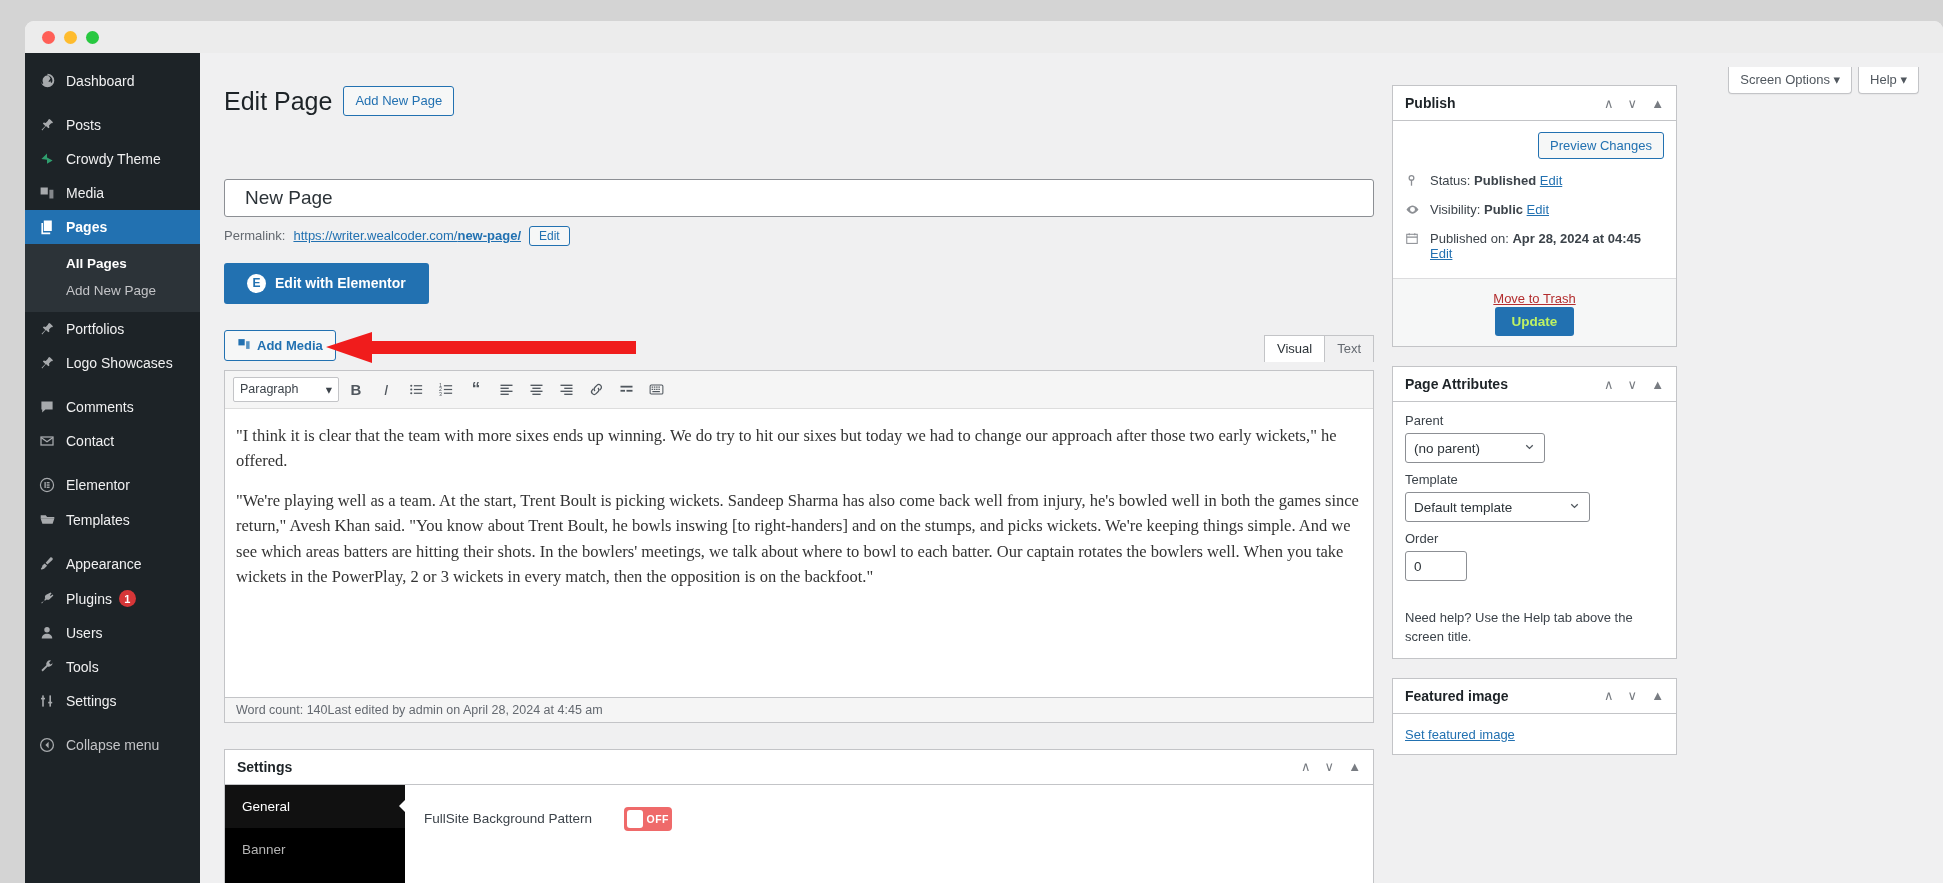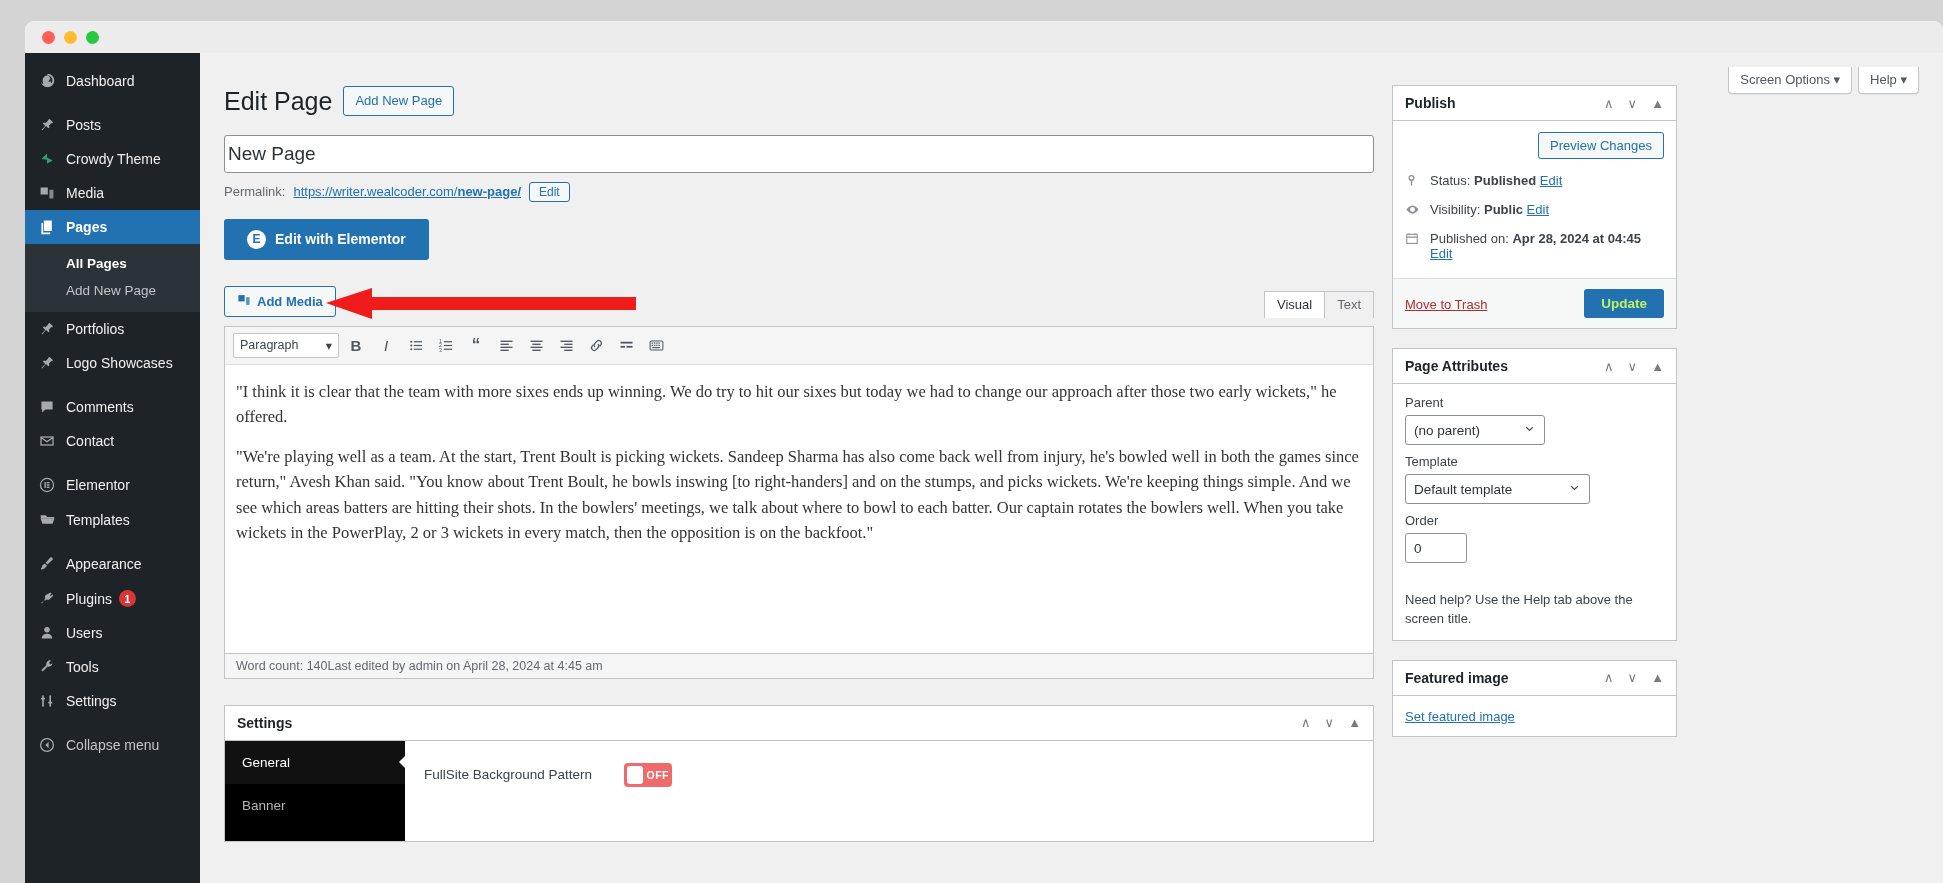--- a/index.html
+++ b/index.html
@@ -98,22 +98,22 @@
     line-height: 1.3; margin-bottom: 17px;
   }
   .page-title-action {
     font-size: 13px; font-weight: 400; color: #2271b1;
     background: #f6f7f7; border: 1px solid #2271b1;
     border-radius: 3px; padding: 5px 11px; line-height: 1.4;
   }
   #title-field {
     width: 100%; height: 38px;
     font-size: 19px; font-family: "Liberation Sans", sans-serif;
-    color: #2c3338; padding: 3px 3px;
-    border: 1px solid #8c8f94; border-radius: 3px; background: #fff;
+    color: #2c3338; padding: 3px 20px;
+    border: 1px solid #8c8f94; border-radius: 3px; background: #fff; margin-top: 44px;
   }
   #edit-slug-box {
     display: flex; align-items: center; gap: 8px;
     margin-top: 9px; font-size: 13px; color: #646970;
   }
   #edit-slug-box .permalink-url { color: #2271b1; text-decoration: underline; }
   #edit-slug-box .permalink-url b { font-weight: 700; }
   .small-btn {
     font-size: 12px; color: #2271b1; background: #f6f7f7;
     border: 1px solid #2271b1; border-radius: 3px; padding: 2px 9px;
@@ -238,21 +238,21 @@
   }
   .misc-pub {
     display: flex; align-items: flex-start; gap: 7px;
     font-size: 13px; color: #3c434a; padding: 6px 0;
   }
   .misc-pub .dashicon { color: #8c8f94; flex: 0 0 18px; line-height: 1; }
   .misc-pub b { font-weight: 700; }
   .misc-pub a, .link { color: #2271b1; text-decoration: underline; }
   #major-publishing-actions {
     display: flex; align-items: center; justify-content: space-between;
-    border-top: 1px solid #dcdcde; background: #f6f7f7; padding: 10px 12px;
+    border-top: 1px solid #dcdcde; background: #f6f7f7; padding: 10px 12px; flex-direction: column;
   }
   #delete-action a { color: #b32d2e; text-decoration: underline; font-size: 13px; }
   #publish-btn {
     background: #2271b1; color: #bef264; border: none; border-radius: 3px;
     font-size: 13.5px; font-weight: 600; padding: 7px 17px;
   }
   .attr-label { font-size: 13px; color: #3c434a; margin: 9px 0 5px 0; }
   .attr-label:first-child { margin-top: 0; }
   .attr-select {
     display: flex; align-items: center; justify-content: space-between;

